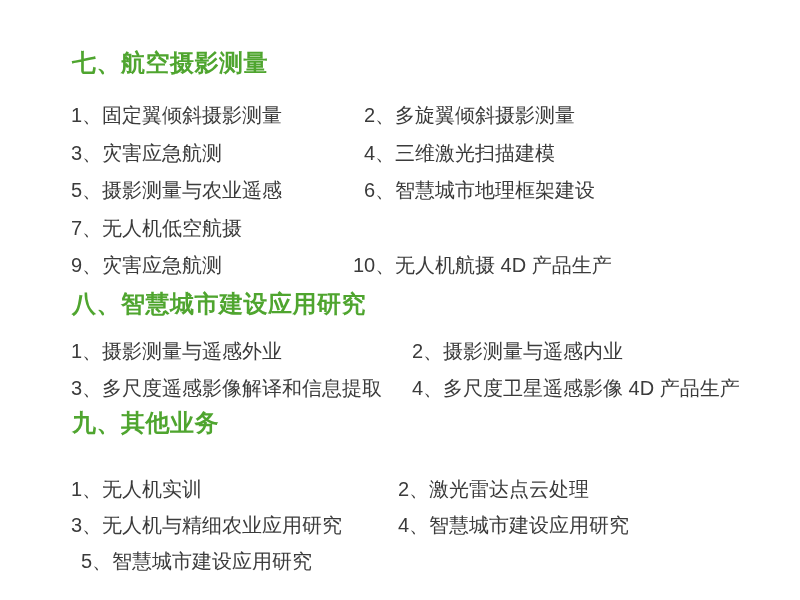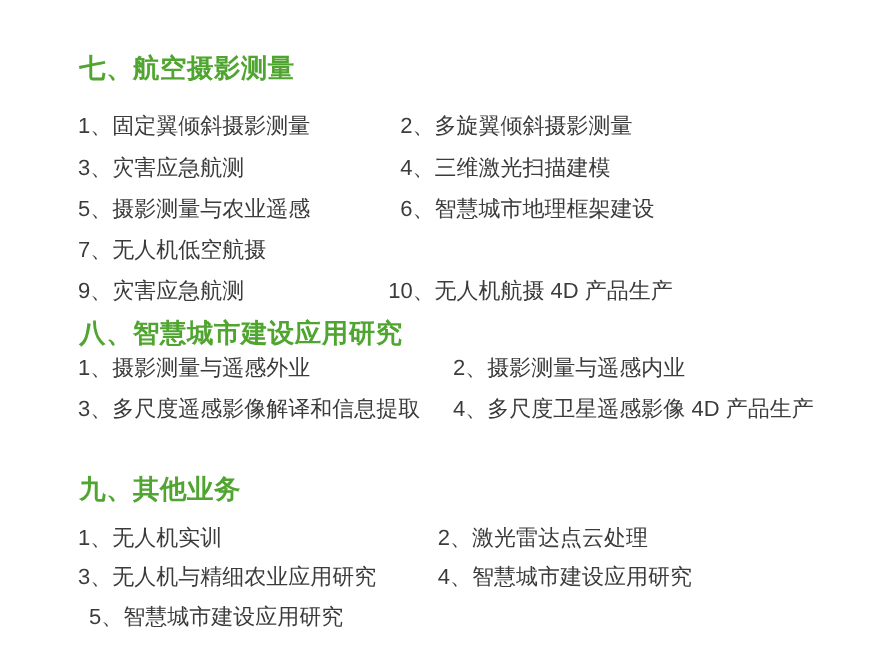--- a/index.html
+++ b/index.html
@@ -12,24 +12,24 @@
   }
   .heading{
     position:absolute;left:72px;margin:0;
     font-size:24px;font-weight:bold;line-height:32px;
     color:var(--heading,#4FA52F);
     white-space:nowrap;
     letter-spacing:0.5px;
   }
   .h-s7{top:47px;}
   .h-s8{top:288px;}
-  .h-s9{top:430px;}
+  .h-s9{top:407px;}
   .rows{position:absolute;left:0;width:780px;}
   .rows-s7{top:97px;--rh:37.5px;}
-  .rows-s8{top:317px;--rh:37px;}
+  .rows-s8{top:333px;--rh:37px;}
   .rows-s9{top:471px;--rh:36px;}
   .row{position:relative;height:var(--rh);line-height:var(--rh);}
   .cell{
     position:absolute;top:0;
     white-space:nowrap;
     font-size:20px;
     color:var(--text,#3B3B3B);
   }
   .c1{left:60px;}
   .row-indent .c1{left:70px;}

